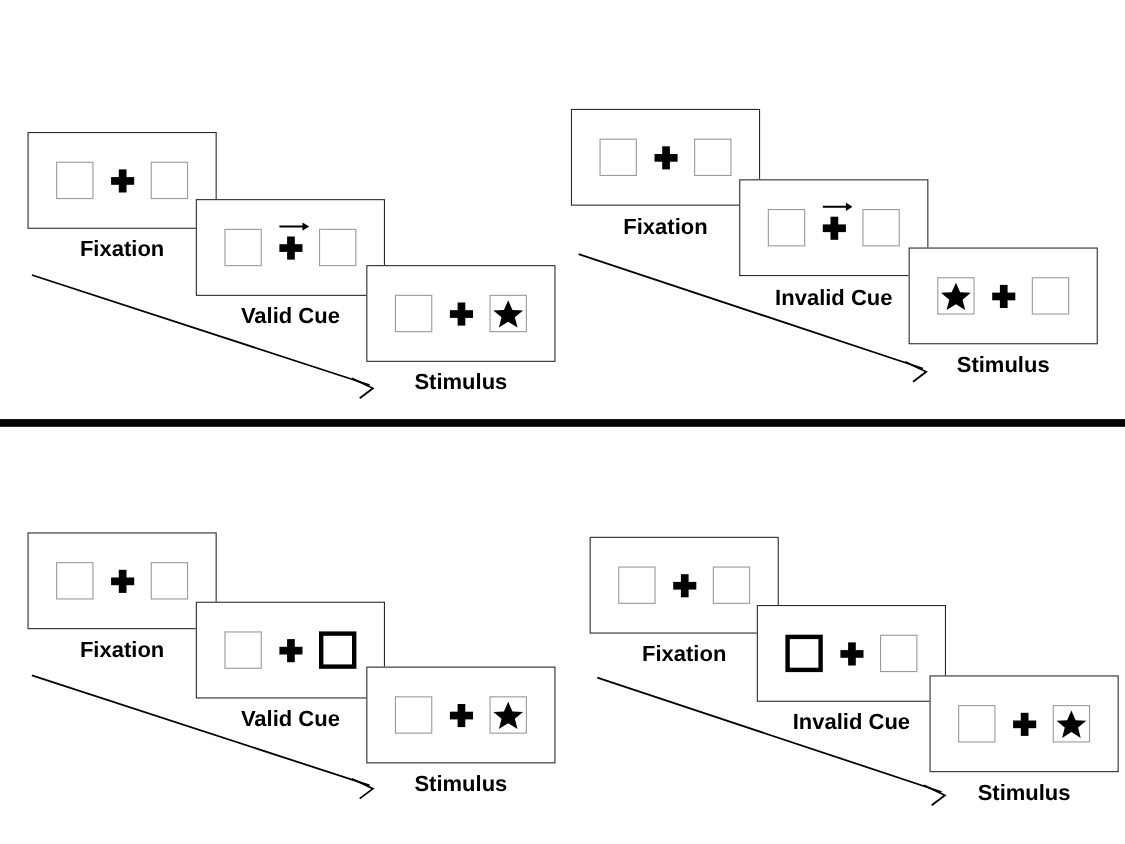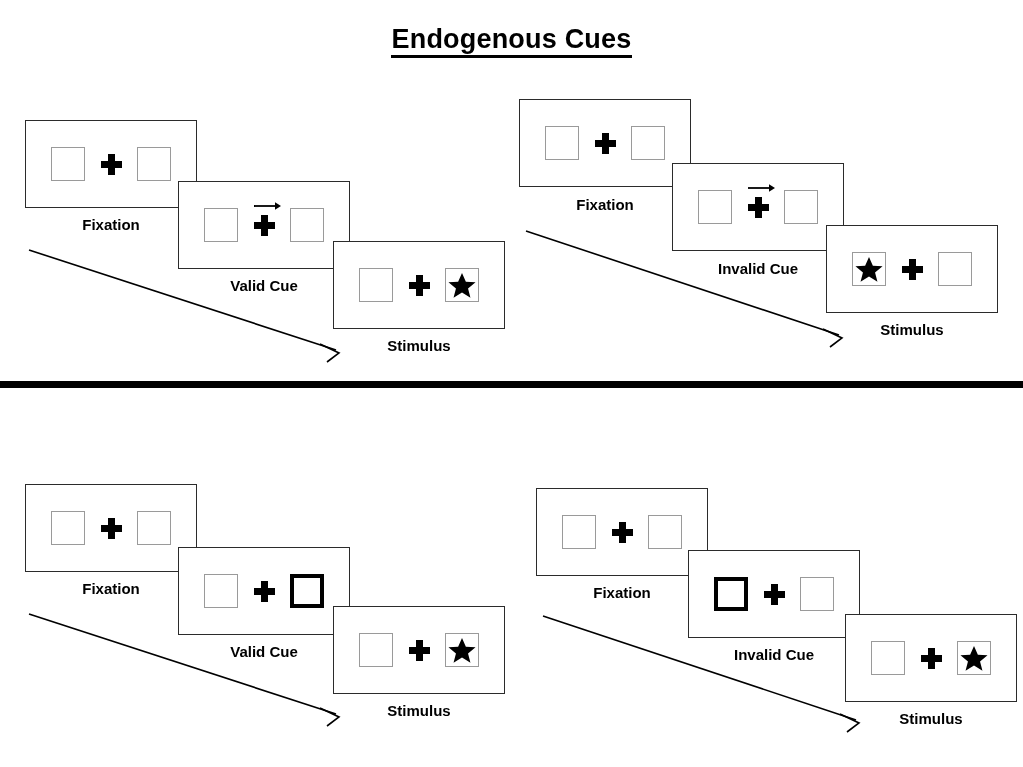--- a/index.html
+++ b/index.html
@@ -83,39 +83,36 @@
     width:28px;height:12px;
   }
 
   .star{
     display:block;
     width:30px;height:29px;
   }
 
   .panel-label{
     position:absolute;
-    font-size:15px;
+    font-size:20px;
     font-weight:bold;
     text-align:center;
     white-space:nowrap;
   }
 
   .time-arrow{
     position:absolute;
     pointer-events:none;
   }
 </style>
 </head>
 <body>
 
 <div class="section" id="endogenous-section">
 
-  <div class="section-title" style="top:24px;">
-    <span>Endogenous Cues</span>
-  </div>
 
   <div class="panel" style="left:25px;top:120px;width:172px;height:88px;">
     <div class="panel-inner">
       <div class="sq"></div>
       <div class="plus"></div>
       <div class="sq"></div>
     </div>
   </div>
   <div class="panel-label" style="left:25px;top:216px;width:172px;">Fixation</div>
 

